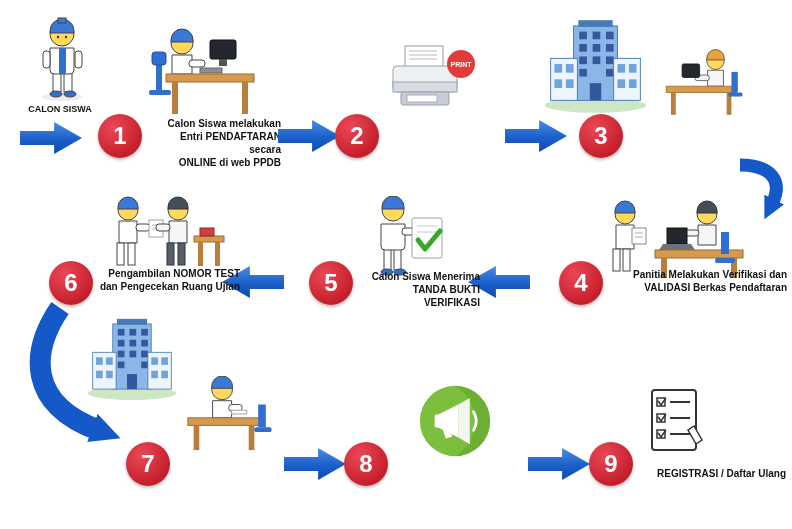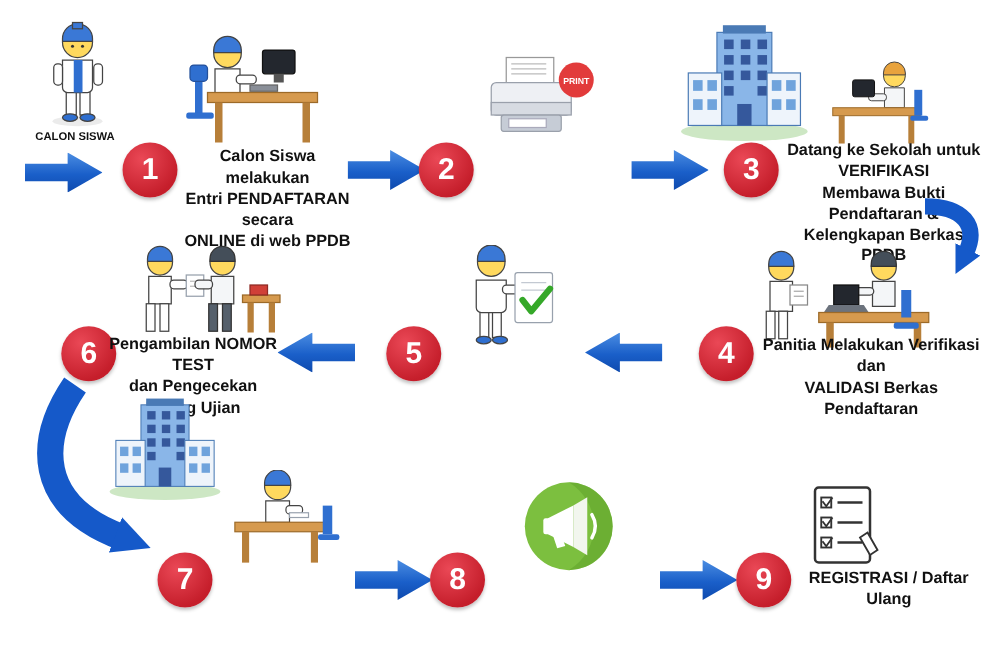--- a/index.html
+++ b/index.html
@@ -7,22 +7,22 @@
   .abs{position:absolute;}
 
   .step-circle{
     width:44px;height:44px;border-radius:50%;
     background:radial-gradient(circle at 35% 30%, #ea4856, #c51e2b 72%);
     color:#fff;font-weight:bold;font-size:24px;
     display:flex;align-items:center;justify-content:center;
     box-shadow:0 2px 3px rgba(0,0,0,.25);
   }
   .step-label{
-    font-size:13px;line-height:1.3;font-weight:bold;color:#111;
-    white-space:pre-line;text-align:center;
+    font-size:10px;line-height:1.3;font-weight:bold;color:#111;
+    white-space:pre-line;text-align:right;
   }
   .start-label{
     font-size:9px;font-weight:bold;color:#111;text-align:center;width:84px;
   }
   .arrow{
     width:62px;height:32px;
     background:linear-gradient(180deg,#4b8de2 0%,#1a5fc9 55%,#0e4aae 100%);
     clip-path:polygon(0% 28%,55% 28%,55% 0%,100% 50%,55% 100%,55% 72%,0% 72%);
   }
   .arrow.left{transform:scaleX(-1);}
@@ -134,23 +134,20 @@
       <rect x="46" y="34" width="18" height="7" rx="3" fill="#f4f6f8" stroke="#444"></rect>
       <rect x="30" y="20" width="22" height="17" rx="2" fill="#23272e" stroke="#111"></rect>
       <rect x="10" y="48" width="88" height="8" fill="#d69a4e" stroke="#9c6a28"></rect>
       <rect x="16" y="56" width="6" height="28" fill="#b77f39"></rect>
       <rect x="86" y="56" width="6" height="28" fill="#b77f39"></rect>
       <rect x="92" y="30" width="8" height="26" fill="#2f6fd0"></rect>
       <rect x="88" y="56" width="18" height="5" rx="2" fill="#2f6fd0"></rect>
     </svg>
   </div>
   <div class="abs step-circle" style="left:579px;top:114px;">3</div>
-  <div class="abs step-label" style="left:624px;top:112px;width:166px;">Datang ke Sekolah untuk VERIFIKASI
-Membawa Bukti Pendaftaran &amp;
-Kelengkapan Berkas PPDB</div>
 
   <div class="abs" style="left:736px;top:158px;">
     <svg width="54" height="66" viewBox="0 0 54 66">
       <defs>
         <marker id="ah1" markerWidth="22" markerHeight="22" refX="5" refY="11" orient="auto" markerUnits="userSpaceOnUse">
           <path d="M0 0 L22 11 L0 22 z" fill="#1559c9"></path>
         </marker>
       </defs>
       <path d="M4 7 C 34 7, 48 22, 36 46" fill="none" stroke="#1559c9" stroke-width="13" marker-end="url(#ah1)"></path>
     </svg>
@@ -196,20 +193,22 @@
       <rect x="34" y="32" width="14" height="7" rx="3" fill="#fff" stroke="#444"></rect>
       <circle cx="25" cy="14" r="11" fill="#ffd95e" stroke="#444"></circle>
       <path d="M14 11 a11 11 0 0 1 22 0 l0 2 h-22 z" fill="#3a78d6" stroke="#444"></path>
       <rect x="44" y="22" width="30" height="40" rx="2" fill="#fff" stroke="#98a1ad"></rect>
       <line x1="49" y1="30" x2="69" y2="30" stroke="#c3c9d2"></line>
       <line x1="49" y1="36" x2="69" y2="36" stroke="#c3c9d2"></line>
       <path d="M50 44 l7 9 l15 -18" stroke="#35a829" stroke-width="5" fill="none" stroke-linecap="round" stroke-linejoin="round"></path>
     </svg>
   </div>
   <div class="abs step-circle" style="left:309px;top:261px;">5</div>
+  <div class="abs step-label" style="left:355px;top:270px;width:125px;">Calon Siswa Menerima
+TANDA BUKTI VERIFIKASI</div>
 
   <div class="abs arrow left" style="left:222px;top:266px;"></div>
 
   <div class="abs" style="left:100px;top:196px;">
     <svg width="130" height="76" viewBox="0 0 130 76">
       <circle cx="28" cy="14" r="10" fill="#ffd95e" stroke="#444"></circle>
       <path d="M18 11 a10 10 0 0 1 20 0 l0 2 h-20 z" fill="#3a78d6" stroke="#444"></path>
       <path d="M19 25 h18 v22 h-18 z" fill="#fff" stroke="#444"></path>
       <rect x="17" y="47" width="7" height="22" fill="#fff" stroke="#444"></rect>
       <rect x="28" y="47" width="7" height="22" fill="#fff" stroke="#444"></rect>
@@ -223,21 +222,21 @@
       <rect x="56" y="28" width="14" height="7" rx="3" fill="#f4f6f8" stroke="#444"></rect>
       <rect x="67" y="47" width="7" height="22" fill="#55606c" stroke="#333"></rect>
       <rect x="78" y="47" width="7" height="22" fill="#55606c" stroke="#333"></rect>
       <rect x="94" y="40" width="30" height="6" fill="#d69a4e" stroke="#9c6a28"></rect>
       <rect x="98" y="46" width="5" height="24" fill="#b77f39"></rect>
       <rect x="115" y="46" width="5" height="24" fill="#b77f39"></rect>
       <rect x="100" y="32" width="14" height="8" fill="#d04038" stroke="#8f2a24"></rect>
     </svg>
   </div>
   <div class="abs step-circle" style="left:49px;top:261px;">6</div>
-  <div class="abs step-label" style="left:82px;top:267px;width:145px;">Pengambilan NOMOR TEST
+  <div class="abs step-label" style="left:95px;top:267px;width:145px;">Pengambilan NOMOR TEST
 dan Pengecekan Ruang Ujian</div>
 
   <div class="abs" style="left:26px;top:300px;">
     <svg width="122" height="162" viewBox="0 0 122 162">
       <defs>
         <marker id="ah2" markerWidth="30" markerHeight="30" refX="6" refY="15" orient="auto" markerUnits="userSpaceOnUse">
           <path d="M0 0 L30 15 L0 30 z" fill="#1559c9"></path>
         </marker>
       </defs>
       <path d="M34 8 C 4 52, 2 104, 72 130" fill="none" stroke="#1559c9" stroke-width="21" marker-end="url(#ah2)"></path>
@@ -316,15 +315,15 @@
       <rect x="13" y="28" width="8" height="8" fill="none" stroke="#333" stroke-width="1.5"></rect>
       <path d="M14 31 l3 4 l5 -7" fill="none" stroke="#333" stroke-width="1.5"></path>
       <line x1="26" y1="32" x2="46" y2="32" stroke="#333" stroke-width="2"></line>
       <rect x="13" y="44" width="8" height="8" fill="none" stroke="#333" stroke-width="1.5"></rect>
       <path d="M14 47 l3 4 l5 -7" fill="none" stroke="#333" stroke-width="1.5"></path>
       <line x1="26" y1="48" x2="46" y2="48" stroke="#333" stroke-width="2"></line>
       <path d="M50 40 l8 14 l-6 4 l-8 -14 z" fill="#fff" stroke="#333" stroke-width="1.5"></path>
     </svg>
   </div>
   <div class="abs step-circle" style="left:589px;top:442px;">9</div>
-  <div class="abs step-label" style="left:636px;top:454px;width:150px;">REGISTRASI / Daftar Ulang</div>
+  <div class="abs step-label" style="left:636px;top:467px;width:150px;">REGISTRASI / Daftar Ulang</div>
 
 </div>
 
 </body></html>

